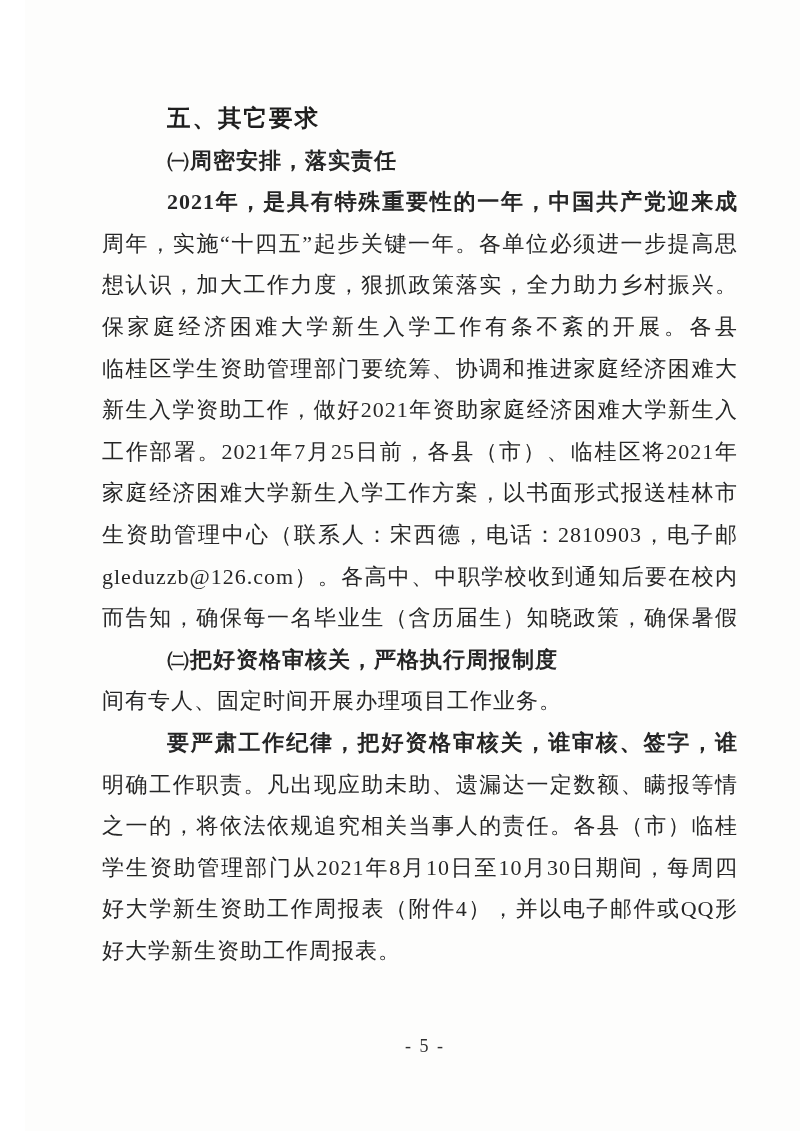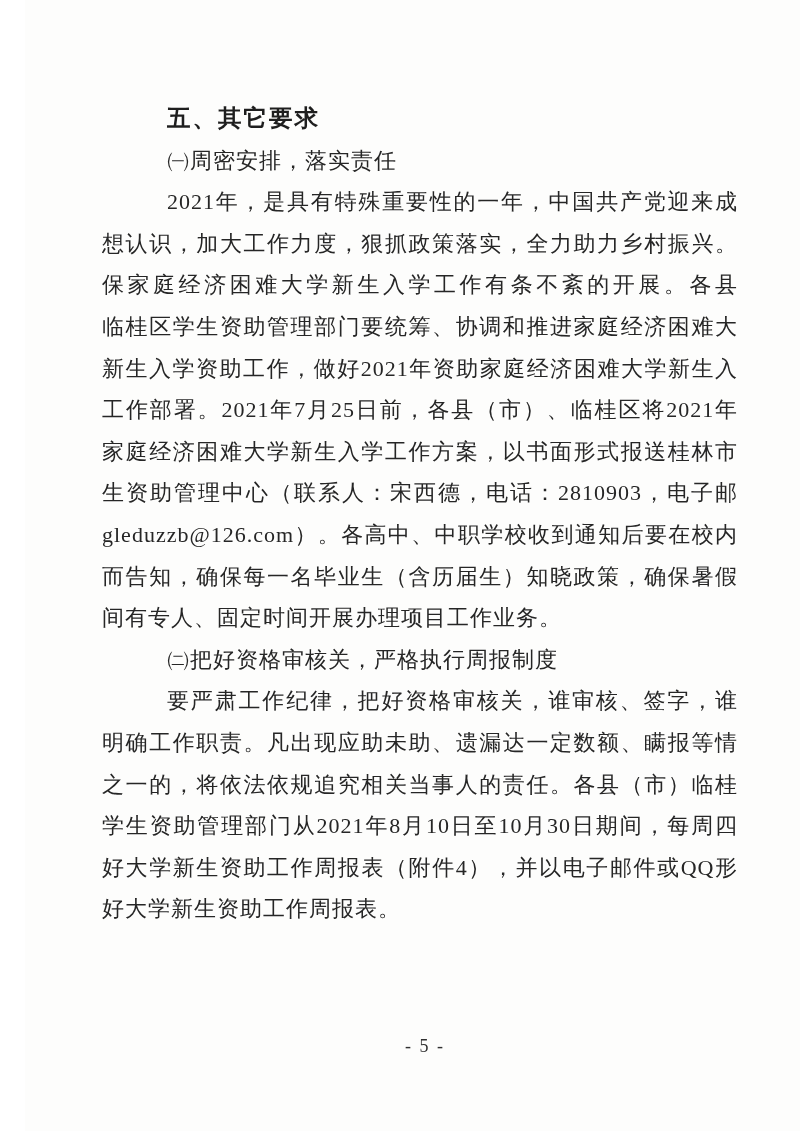--- a/index.html
+++ b/index.html
@@ -32,20 +32,21 @@
     overflow: visible;
   }
   .line.fill {
     white-space: normal;
     text-align: justify;
     text-align-last: justify;
     overflow: hidden;
   }
   .line.indent {
     text-indent: 65px;
+    font-weight: bold;
   }
   .line.heading {
     font-family: "Liberation Sans", sans-serif;
     font-weight: bold;
     font-size: 23.5px;
     letter-spacing: 2px;
     color: #1e1e1e;
   }
   .page-footer {
     position: absolute;
@@ -60,31 +61,32 @@
   }
 </style>
 </head>
 <body>
 
 <div class="page">
   <div class="text-block">
     <div class="line heading indent">五、其它要求</div>
     <div class="line indent">㈠周密安排，落实责任</div>
     <div class="line indent fill">2021年，是具有特殊重要性的一年，中国共产党迎来成立100</div>
+    <div class="line fill">周年，实施“十四五”起步关键一年。各单位必须进一步提高思</div>
     <div class="line fill">想认识，加大工作力度，狠抓政策落实，全力助力乡村振兴。确</div>
     <div class="line fill">保家庭经济困难大学新生入学工作有条不紊的开展。各县（市）、</div>
     <div class="line fill">临桂区学生资助管理部门要统筹、协调和推进家庭经济困难大学</div>
     <div class="line fill">新生入学资助工作，做好2021年资助家庭经济困难大学新生入学</div>
     <div class="line fill">工作部署。2021年7月25日前，各县（市）、临桂区将2021年资助</div>
     <div class="line fill">家庭经济困难大学新生入学工作方案，以书面形式报送桂林市学</div>
     <div class="line fill">生资助管理中心（联系人：宋西德，电话：2810903，电子邮箱：</div>
     <div class="line fill">gleduzzb@126.com）。各高中、中职学校收到通知后要在校内广</div>
     <div class="line fill">而告知，确保每一名毕业生（含历届生）知晓政策，确保暑假期</div>
+    <div class="line indent">㈡把好资格审核关，严格执行周报制度</div>
     <div class="line">间有专人、固定时间开展办理项目工作业务。</div>
-    <div class="line indent">㈡把好资格审核关，严格执行周报制度</div>
     <div class="line indent fill">要严肃工作纪律，把好资格审核关，谁审核、签字，谁负责，</div>
     <div class="line fill">明确工作职责。凡出现应助未助、遗漏达一定数额、瞒报等情况</div>
     <div class="line fill">之一的，将依法依规追究相关当事人的责任。各县（市）临桂区</div>
     <div class="line fill">学生资助管理部门从2021年8月10日至10月30日期间，每周四填写</div>
     <div class="line fill">好大学新生资助工作周报表（附件4），并以电子邮件或QQ形式报</div>
     <div class="line">好大学新生资助工作周报表。</div>
   </div>
 
   <div class="page-footer">- 5 -</div>
 </div>

